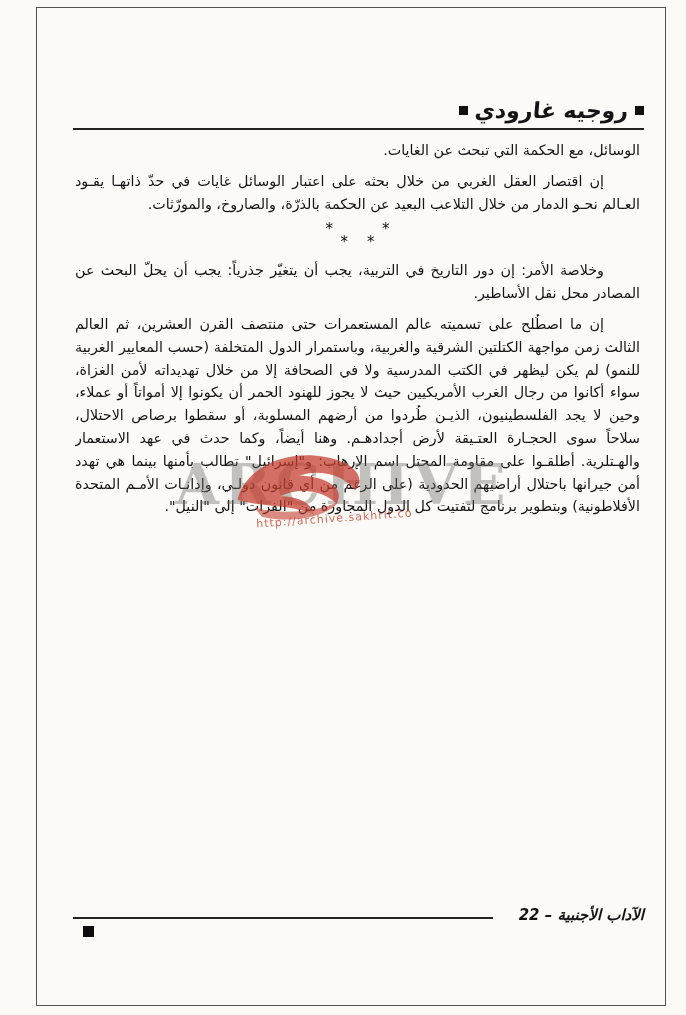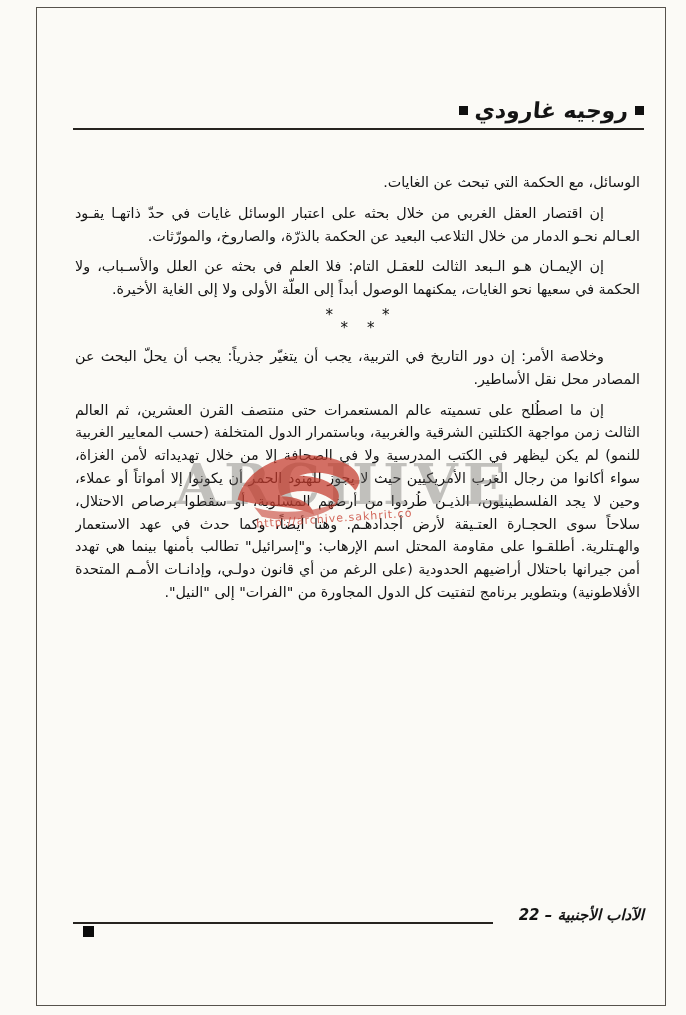--- a/index.html
+++ b/index.html
@@ -55,21 +55,20 @@
   
   .content {
     position: absolute;
     top: 139px;
     left: 75px; right: 46px; bottom: 110px;
     direction: rtl;
     text-align: justify;
     font-size: 14.3px;
     line-height: 22.8px;
     overflow: hidden;
-    margin-top: 32px;
   }
   .content p { margin: 0 0 8px 0; text-indent: 36px; }
   .content p.continuation { text-indent: 0; }
 
   .separator {
     text-align: center;
     margin: 4px 0 10px;
     font-size: 15px;
     color: #111;
   }
@@ -114,21 +113,21 @@
 
   
   .footer {
     position: absolute;
     left: 73px; right: 42px; top: 906px;
     direction: rtl;
     height: 40px;
   }
   .footer-row {
     display: flex;
-    align-items: flex-end;
+    align-items: center;
     gap: 16px;
   }
   .footer-label {
     font-size: 15px;
     font-weight: bold;
     font-style: italic;
     white-space: nowrap;
     padding-left: 10px;
   }
   .footer-line {
@@ -156,21 +155,20 @@
       <span class="square"></span>
       <span class="header-title" lang="ar">روجيه غارودي</span>
       <span class="square"></span>
     </div>
     <div class="header-rule"></div>
   </div>
 
   <div class="content" lang="ar" dir="rtl">
     <p class="continuation">الوسائل، مع الحكمة التي تبحث عن الغايات.</p>
     <p>إن اقتصار العقل الغربي من خلال بحثه على اعتبار الوسائل غايات في حدّ ذاتهـا يقـود العـالم نحـو الدمار من خلال التلاعب البعيد عن الحكمة بالذرّة، والصاروخ، والمورّثات.</p>
-    <p>إن الإيمـان هـو الـبعد الثالث للعقـل التام: فلا العلم في بحثه عن العلل والأسـباب، ولا الحكمة في سعيها نحو الغايات، يمكنهما الوصول أبداً إلى العلّة الأولى ولا إلى الغاية الأخيرة.</p>
 
     <div class="separator">
       <div class="sep-row wide">* *</div>
       <div class="sep-row narrow">* *</div>
     </div>
 
     <p>وخلاصة الأمر: إن دور التاريخ في التربية، يجب أن يتغيّر جذرياً: يجب أن يحلّ البحث عن المصادر محل نقل الأساطير.</p>
     <p>إن ما اصطُلح على تسميته عالم المستعمرات حتى منتصف القرن العشرين، ثم العالم الثالث زمن مواجهة الكتلتين الشرقية والغربية، وباستمرار الدول المتخلفة (حسب المعايير الغربية للنمو) لم يكن ليظهر في الكتب المدرسية ولا في الصحافة إلا من خلال تهديداته لأمن الغزاة، سواء أكانوا من رجال الغرب الأمريكيين حيث لا يجوز للهنود الحمر أن يكونوا إلا أمواتاً أو عملاء، وحين لا يجد الفلسطينيون، الذيـن طُردوا من أرضهم المسلوبة، أو سقطوا برصاص الاحتلال، سلاحاً سوى الحجـارة العتـيقة لأرض أجدادهـم. وهنا أيضاً، وكما حدث في عهد الاستعمار والهـتلرية. أطلقـوا على مقاومة المحتل اسم الإرهاب: و"إسرائيل" تطالب بأمنها بينما هي تهدد أمن جيرانها باحتلال أراضيهم الحدودية (على الرغم من أي قانون دولـي، وإدانـات الأمـم المتحدة الأفلاطونية) وبتطوير برنامج لتفتيت كل الدول المجاورة من "الفرات" إلى "النيل".</p>
   </div>
 

